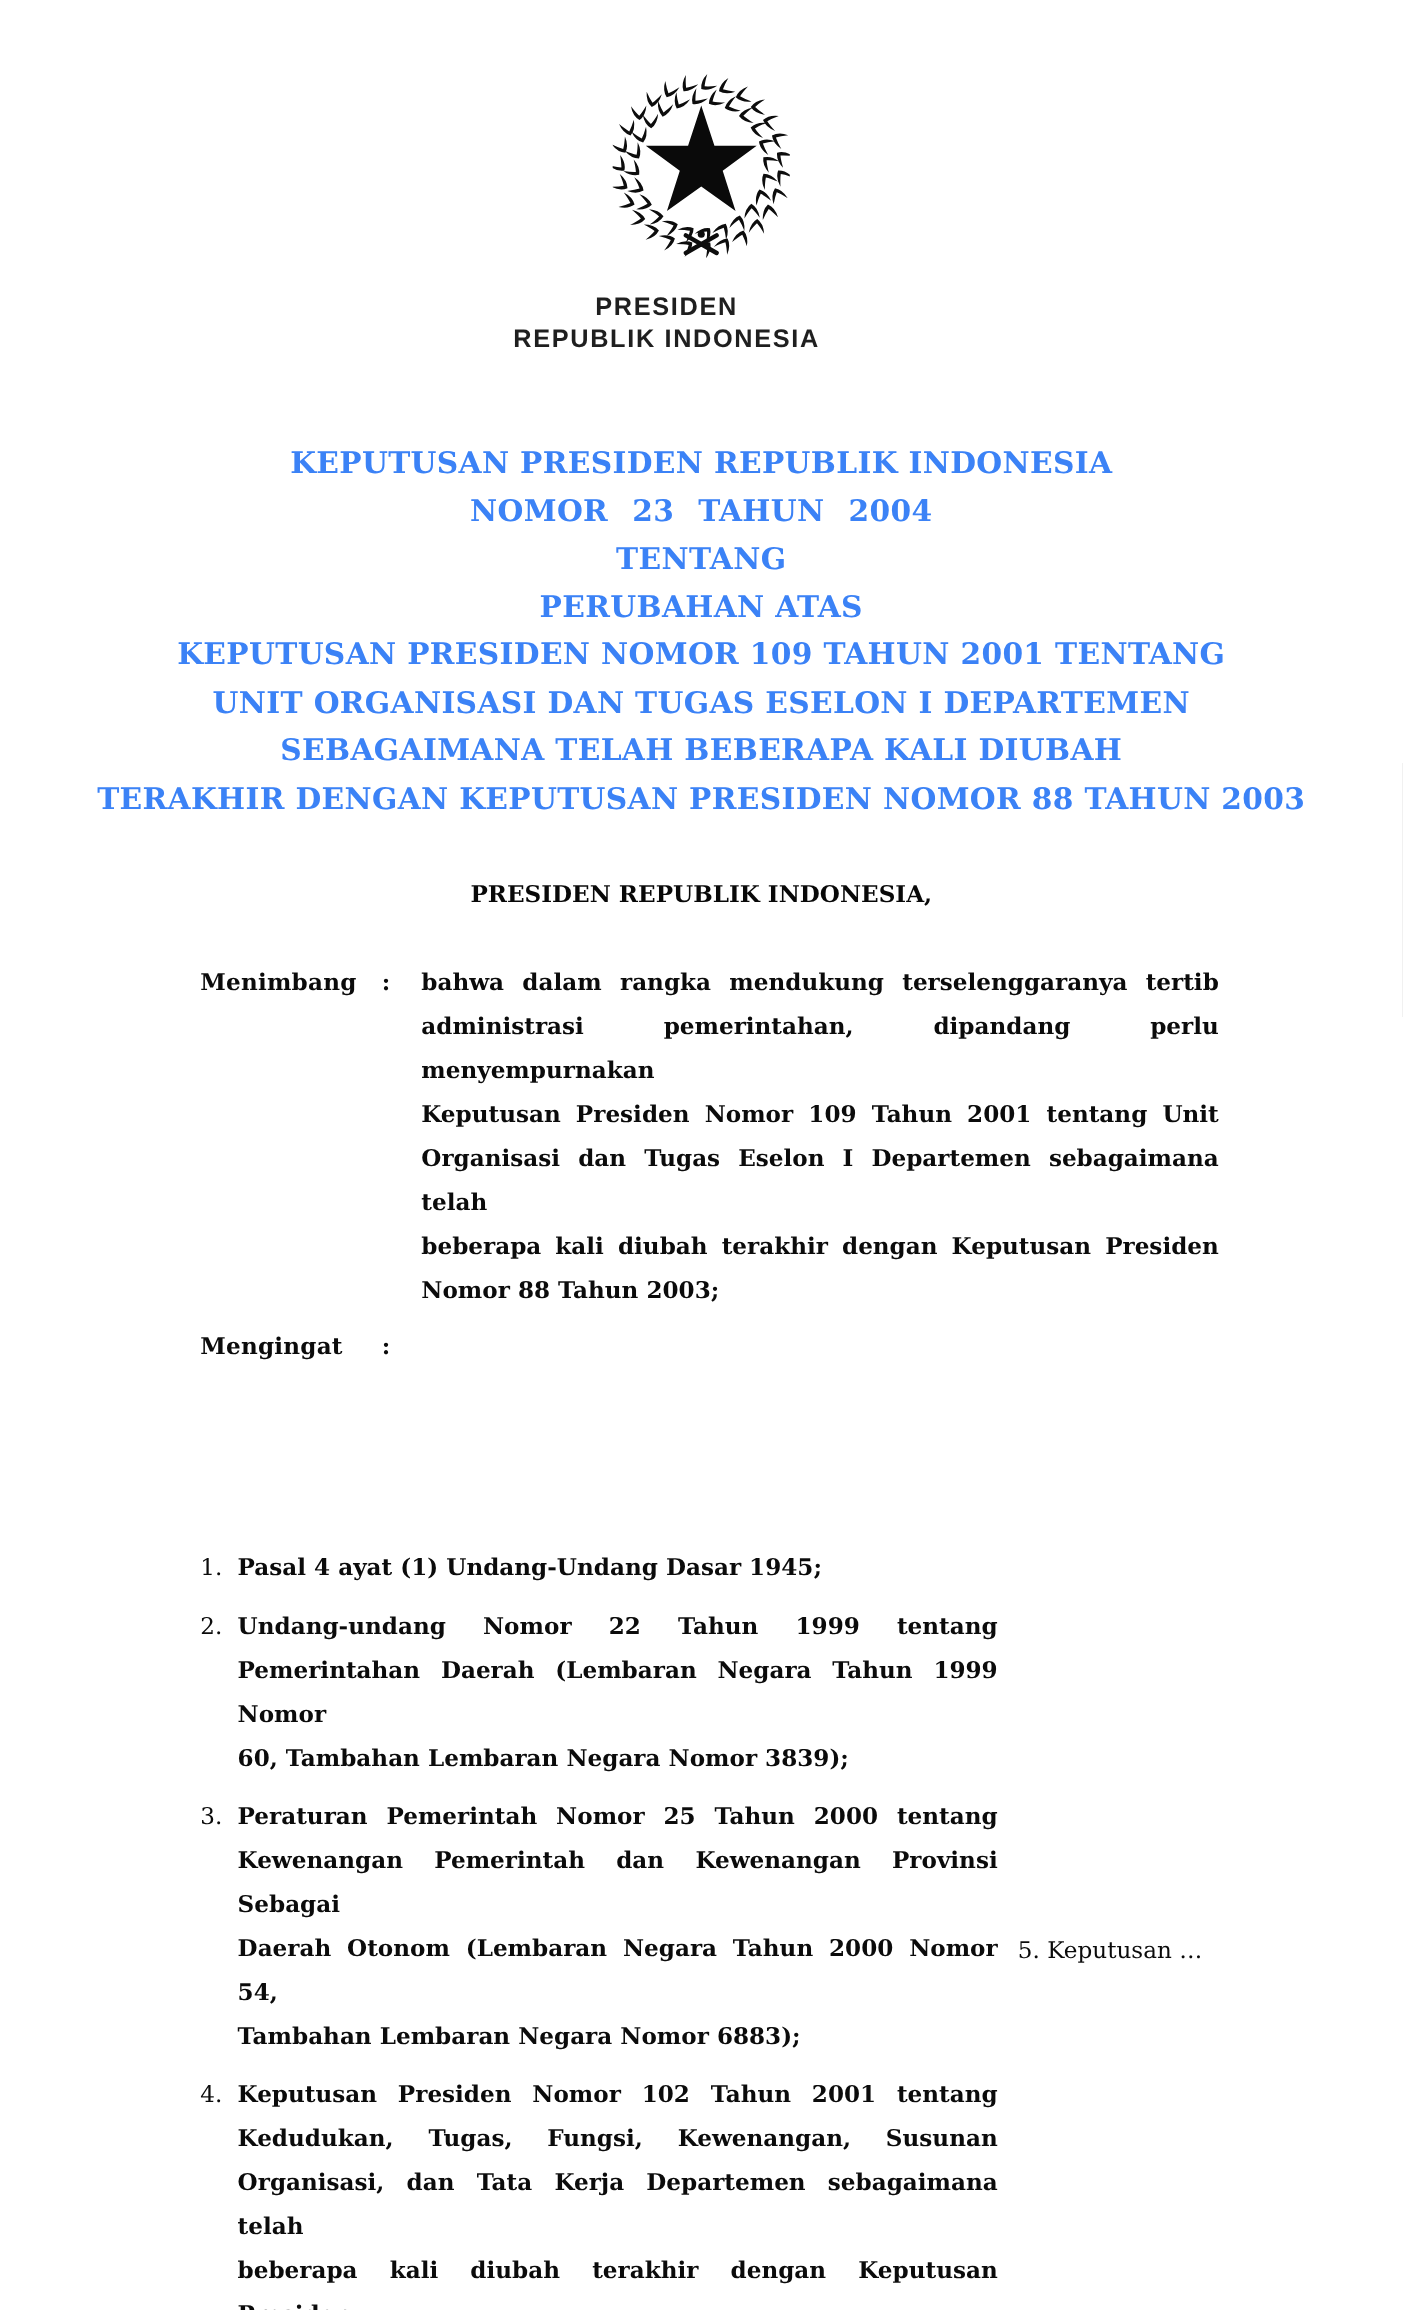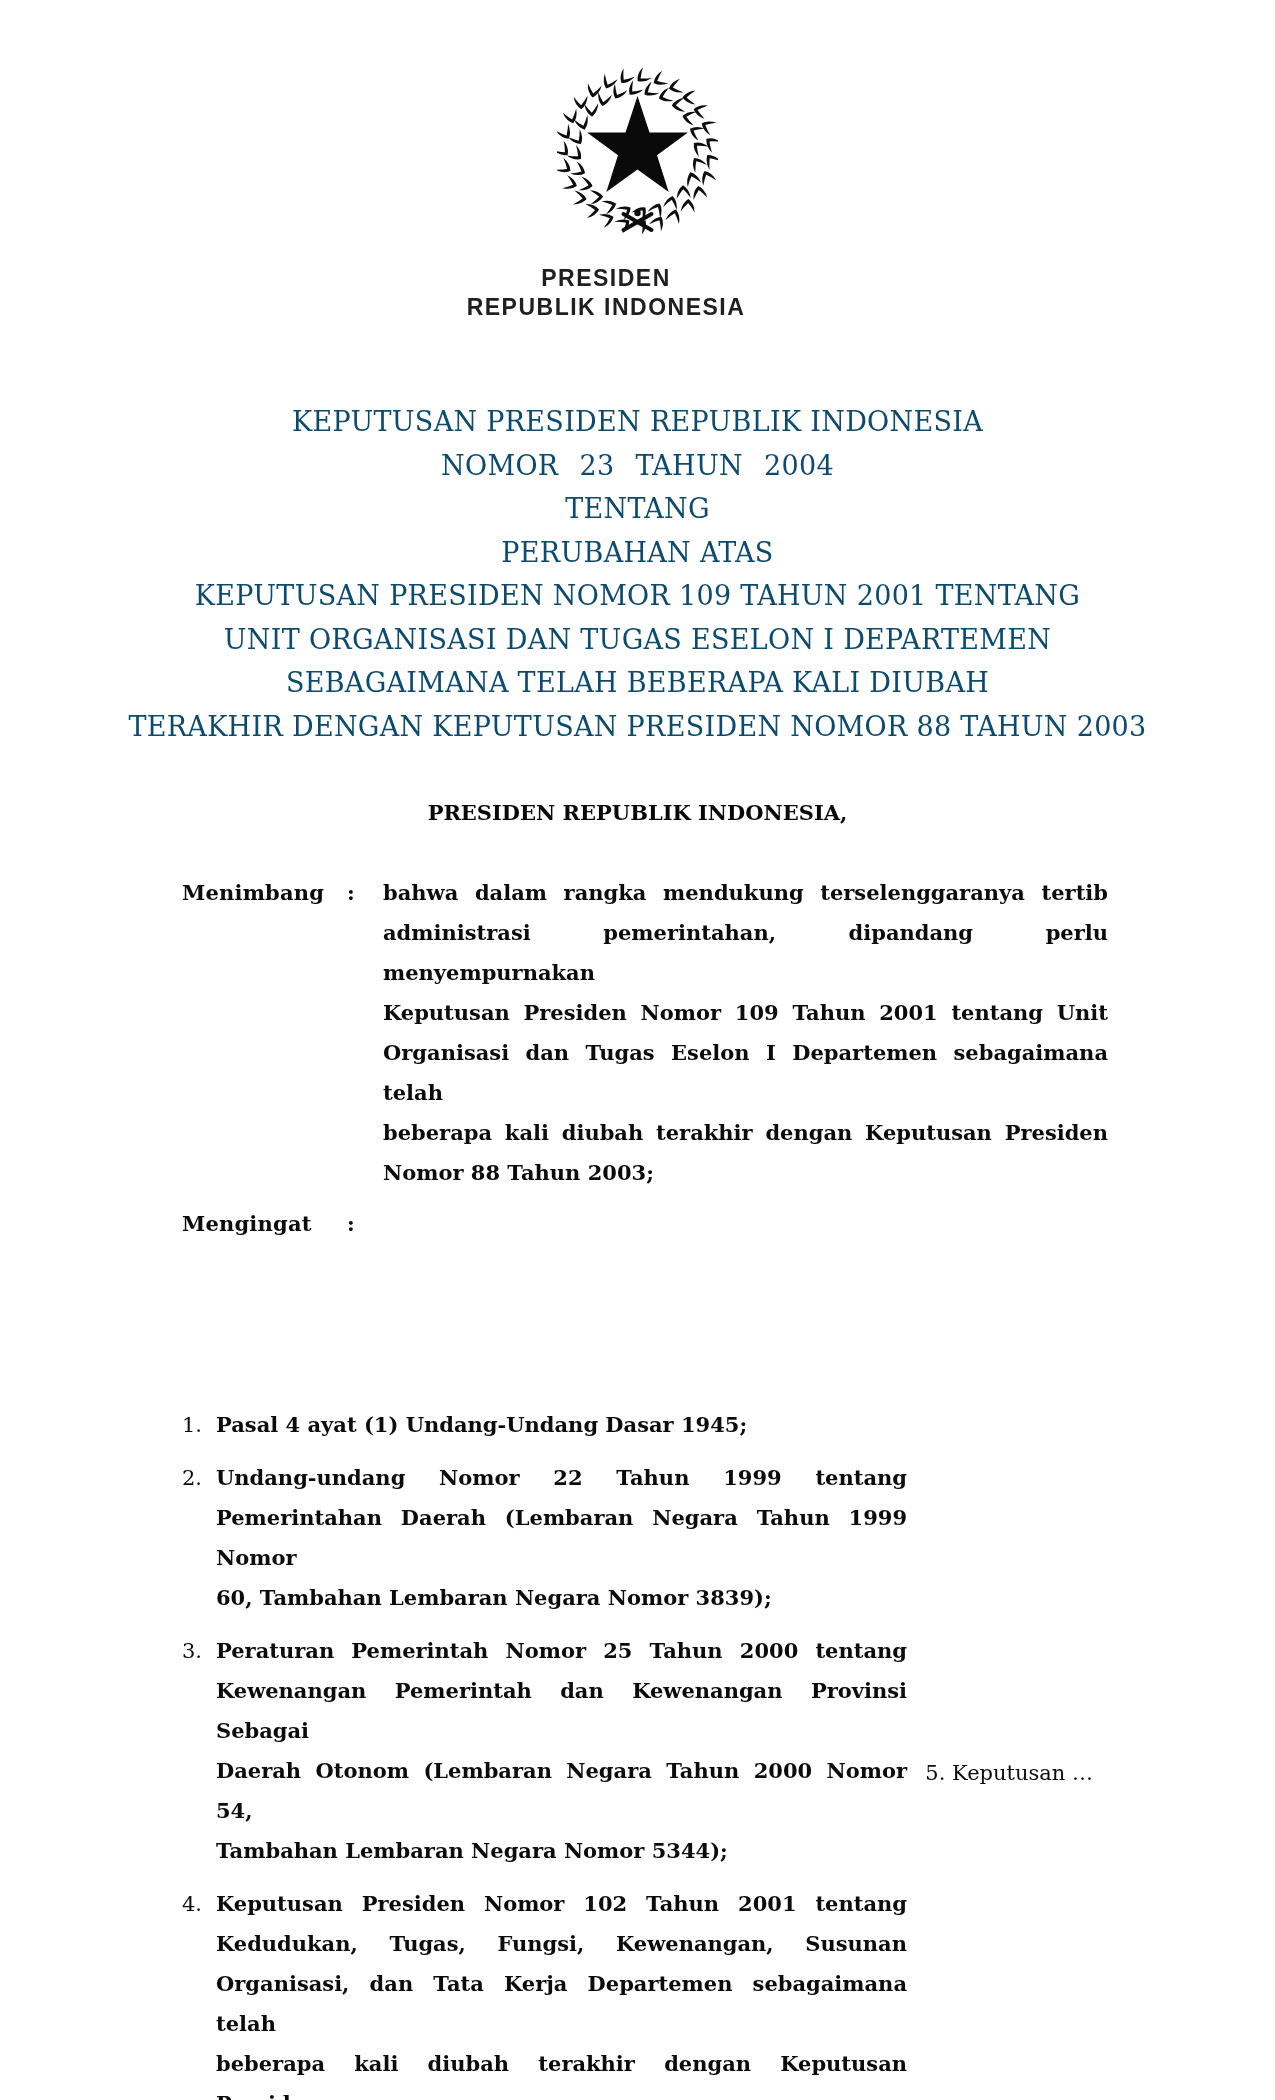--- a/index.html
+++ b/index.html
@@ -24,22 +24,22 @@
     position:absolute;top:264px;left:0;width:1212px;
     text-align:center;
     font-family:"Liberation Sans", sans-serif;
     font-size:23px;line-height:29px;
     letter-spacing:1.5px;color:#1f1f1f;font-weight:700;
   }
 
   
   .titles{
     position:absolute;top:400px;left:0;width:1275px;
-    text-align:center;font-weight:normal;
-    font-size:27px;line-height:43.5px;letter-spacing:0.3px;color:#0c4a6e;
+    text-align:center;font-weight:bold;
+    font-size:27px;line-height:43.5px;letter-spacing:0.3px;color:#3b82f6;
   }
   .titles .title-line:nth-child(2){word-spacing:0.45em;}
 
   .salutation{
     position:absolute;top:791px;left:0;width:1275px;
     text-align:center;font-weight:bold;font-size:21px;line-height:44px;color:#080808;
   }
 
   
   .row{position:absolute;left:167px;width:926px;display:flex;font-size:21px;margin-left:15px;}
@@ -185,21 +185,21 @@
             <div class="line">Pemerintahan Daerah (Lembaran Negara Tahun 1999 Nomor</div>
             <div class="line last">60, Tambahan Lembaran Negara Nomor 3839);</div>
           </div>
         </li>
         <li>
           <div class="num">3.</div>
           <div class="itext">
             <div class="line">Peraturan Pemerintah Nomor 25 Tahun 2000 tentang</div>
             <div class="line">Kewenangan Pemerintah dan Kewenangan Provinsi Sebagai</div>
             <div class="line">Daerah Otonom (Lembaran Negara Tahun 2000 Nomor 54,</div>
-            <div class="line last">Tambahan Lembaran Negara Nomor 5344);</div>
+            <div class="line last">Tambahan Lembaran Negara Nomor 6883);</div>
           </div>
         </li>
         <li>
           <div class="num">4.</div>
           <div class="itext">
             <div class="line">Keputusan Presiden Nomor 102 Tahun 2001 tentang</div>
             <div class="line">Kedudukan, Tugas, Fungsi, Kewenangan, Susunan</div>
             <div class="line">Organisasi, dan Tata Kerja Departemen sebagaimana telah</div>
             <div class="line">beberapa kali diubah terakhir dengan Keputusan Presiden</div>
             <div class="line last">Nomor 41 Tahun 2004;</div>

